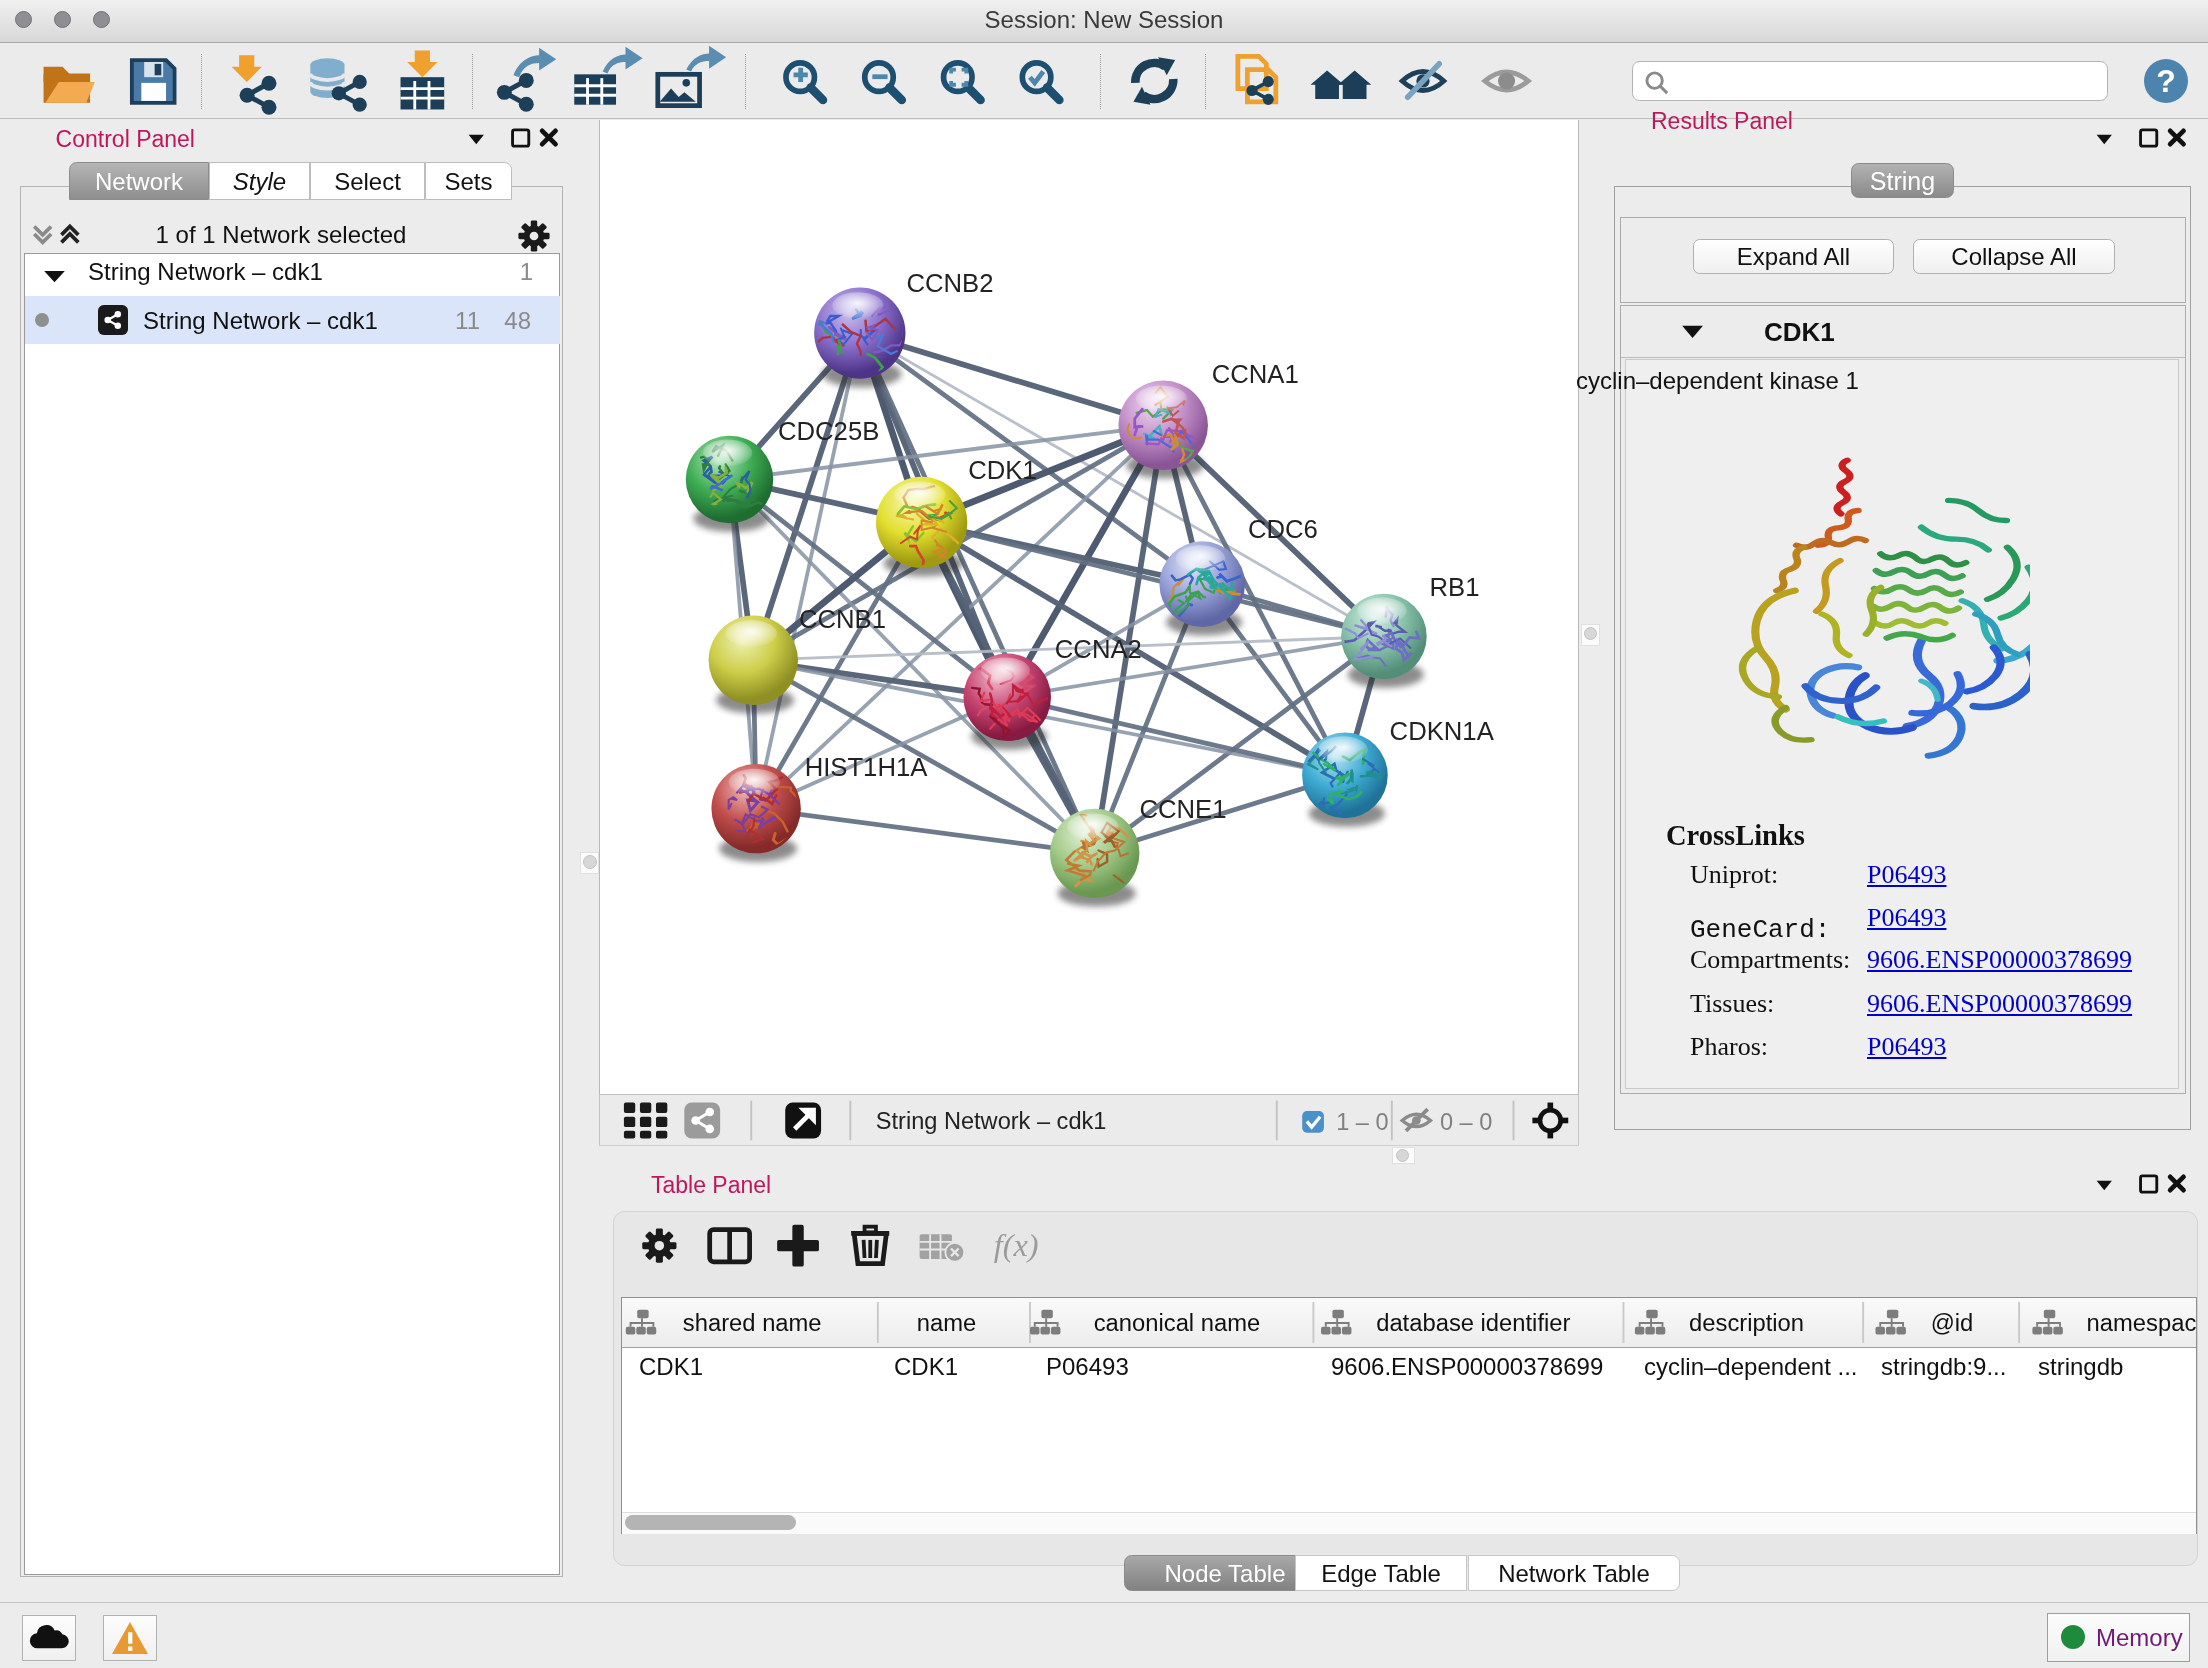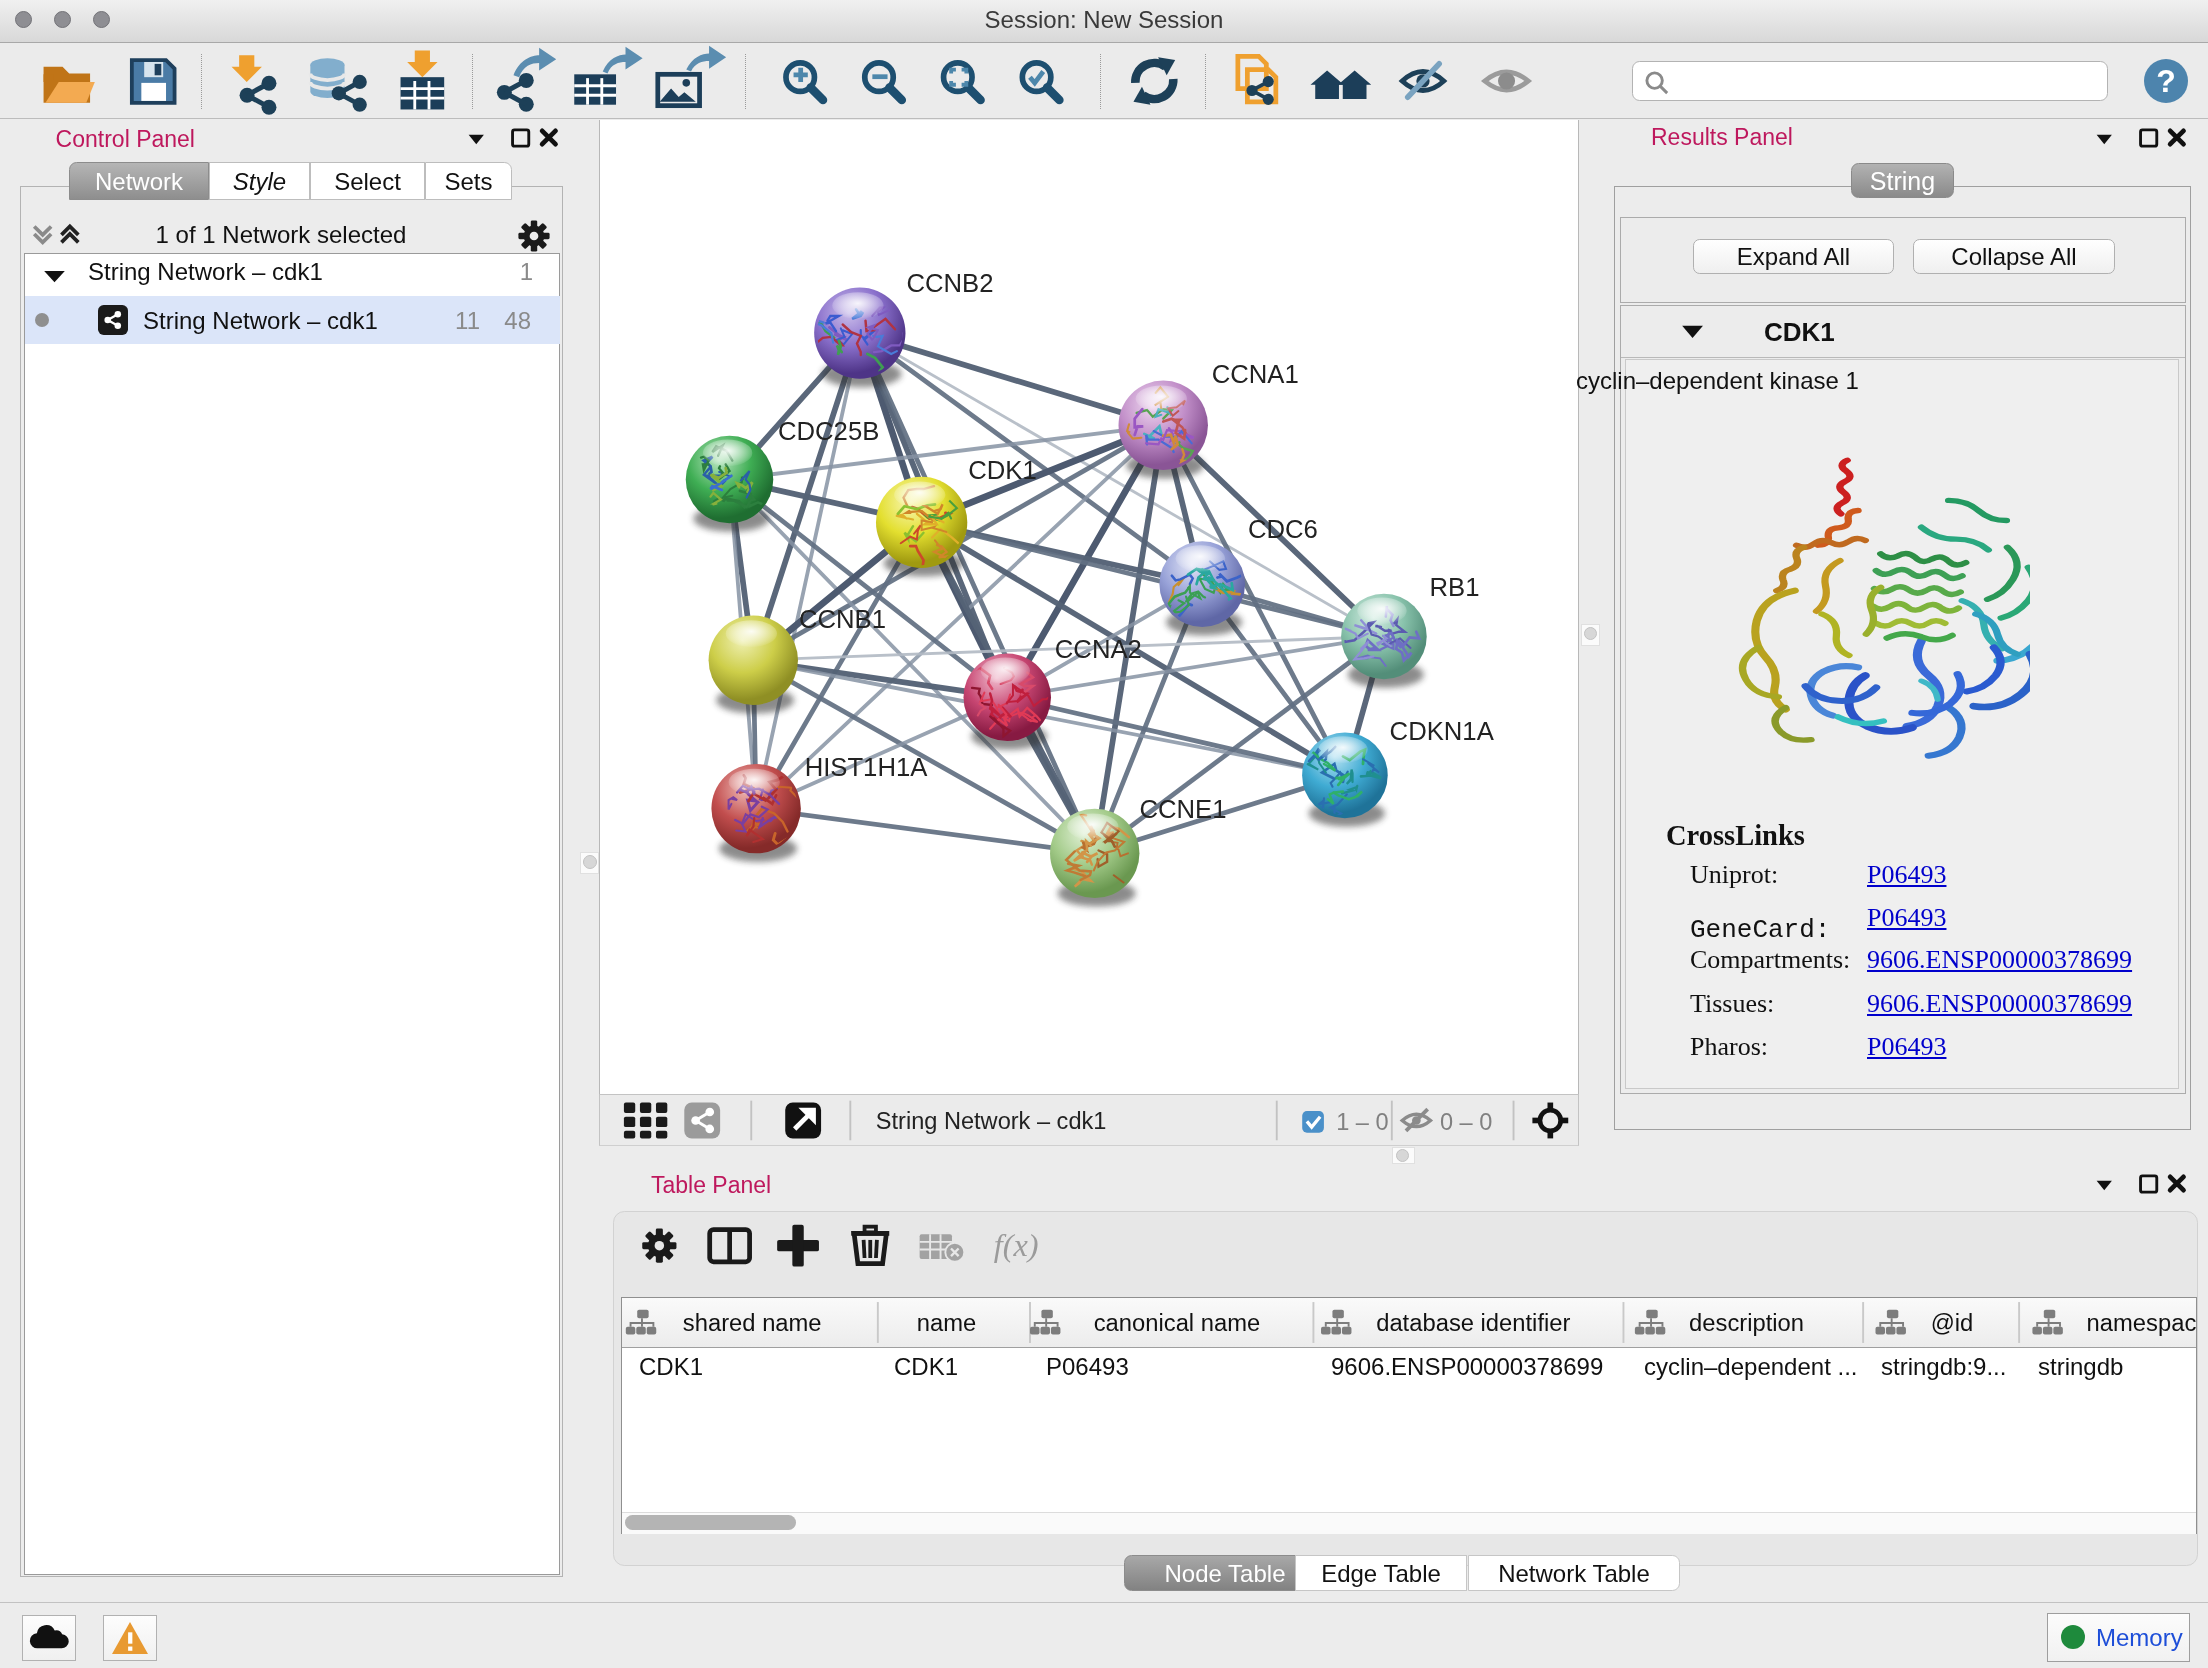--- a/index.html
+++ b/index.html
@@ -648,21 +648,21 @@
  </g>
 </svg>
 </div>
 
 <div class="a" style="left:1392px;top:1147px;width:21px;height:15px;background:#fbfbfb;border:1px solid #e0e0e0;"></div>
 <div class="a" style="left:1396px;top:1149px;width:11.4px;height:11.4px;border-radius:50%;background:#d7d7d7;border:1px solid #c2c2c2;"></div>
 
 <div class="a" style="left:1581px;top:624px;width:17px;height:20px;background:#fbfbfb;border:1px solid #e0e0e0;"></div>
 <div class="a" style="left:1584px;top:627px;width:11.4px;height:11.4px;border-radius:50%;background:#d7d7d7;border:1px solid #c2c2c2;"></div>
 
-<div class="a ttl" style="left:1623px;top:124px;">Results Panel</div>
+<div class="a ttl" style="left:1623px;top:108px;">Results Panel</div>
 <svg class="a" style="left:2089px;top:127px;" width="105" height="21" viewBox="0 0 110 22">
  <path d="M8,8 l16,0 -8,10 z" fill="#111"></path>
  <rect x="54" y="3" width="17" height="17" fill="none" stroke="#111" stroke-width="3" rx="2"></rect>
  <path d="M85,4 l14,14 M99,4 l-14,14" stroke="#111" stroke-width="5" stroke-linecap="round"></path>
 </svg>
 
 <div class="a" style="left:1614px;top:186px;width:577px;height:944px;border:1px solid #9f9f9f;background:#ececec;box-sizing:border-box;"></div>
 
 <div class="a" style="left:1851px;top:163px;width:103px;height:35px;background:linear-gradient(#b2b2b2,#8a8a8a);border:1px solid #8a8a8a;border-radius:7.6px;color:#fff;font-size:25px;text-align:center;line-height:35px;box-sizing:border-box;">String</div>
 
@@ -839,14 +839,14 @@
  <path d="M9,27 a8,8 0 0 1 -1,-16 a10,10 0 0 1 19,-3 a7,7 0 0 1 8,4 a6.5,6.5 0 0 1 -1,15 z" fill="#111"></path>
 </svg>
 <div class="a" style="left:103px;top:1615px;width:54px;height:46px;background:linear-gradient(#fdfdfd,#f0f0f0);border:1px solid #b1b1b1;box-sizing:border-box;"></div>
 <svg class="a" style="left:110px;top:1620px;" width="40" height="36" viewBox="0 0 42 38">
  <path d="M21,2 L40,36 L2,36 z" fill="#e89a32"></path>
  <rect x="19" y="13" width="4.5" height="12" fill="#fff"></rect>
  <rect x="19" y="28" width="4.5" height="4.5" fill="#fff"></rect>
 </svg>
 <div class="a" style="left:2047px;top:1613px;width:143px;height:49px;background:linear-gradient(#fcfcfc,#f1f1f1);border:1.9px solid #9e9e9e;box-sizing:border-box;"></div>
 <div class="a" style="left:2061px;top:1625px;width:24px;height:24px;border-radius:50%;background:#1e8a3c;"></div>
-<div class="a" style="left:2096px;top:1624px;font-size:24px;color:#1d4ed8;">Memory</div>
+<div class="a" style="left:2096px;top:1624px;font-size:24px;color:#701a75;">Memory</div>
 
 
 </body></html>

